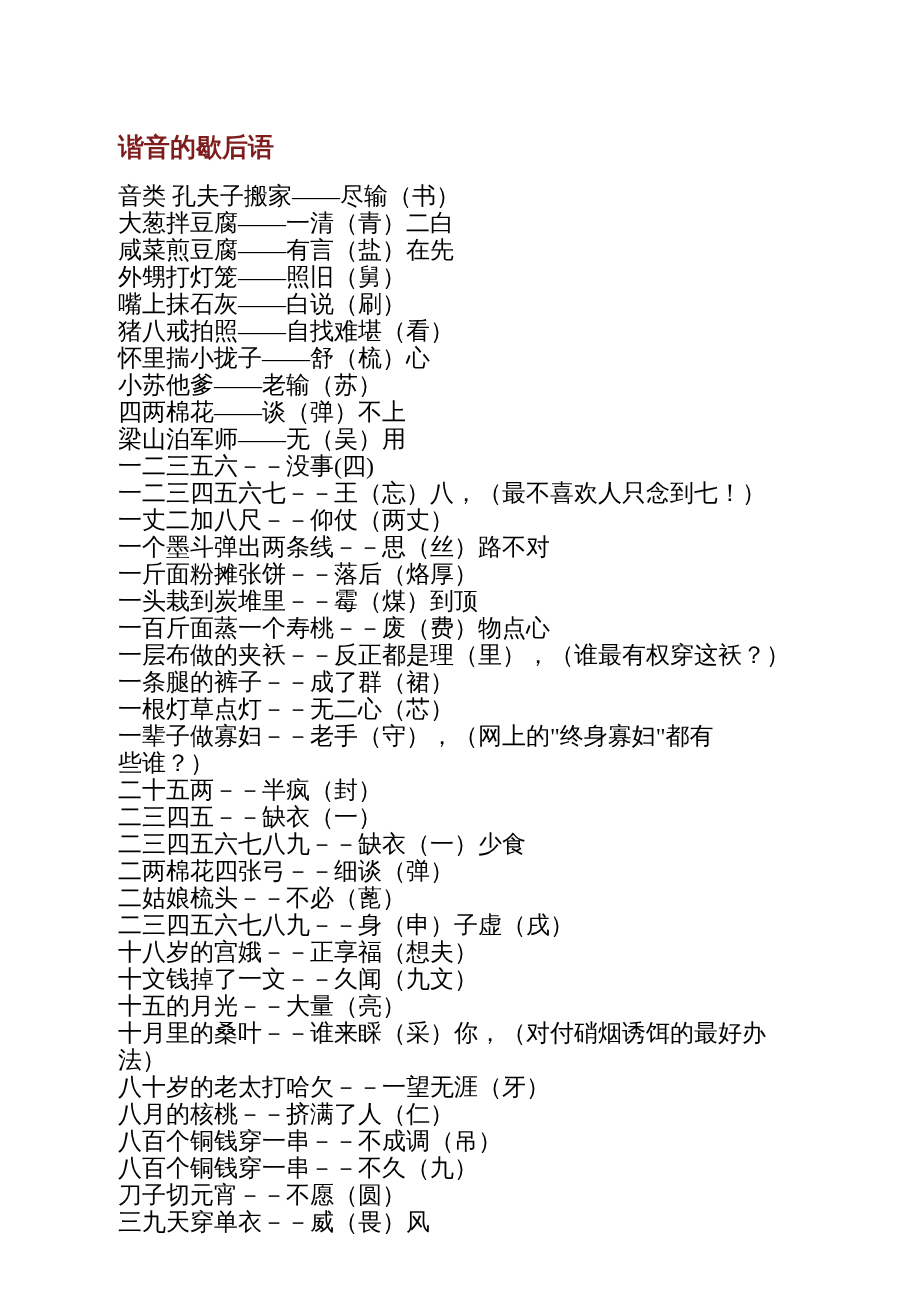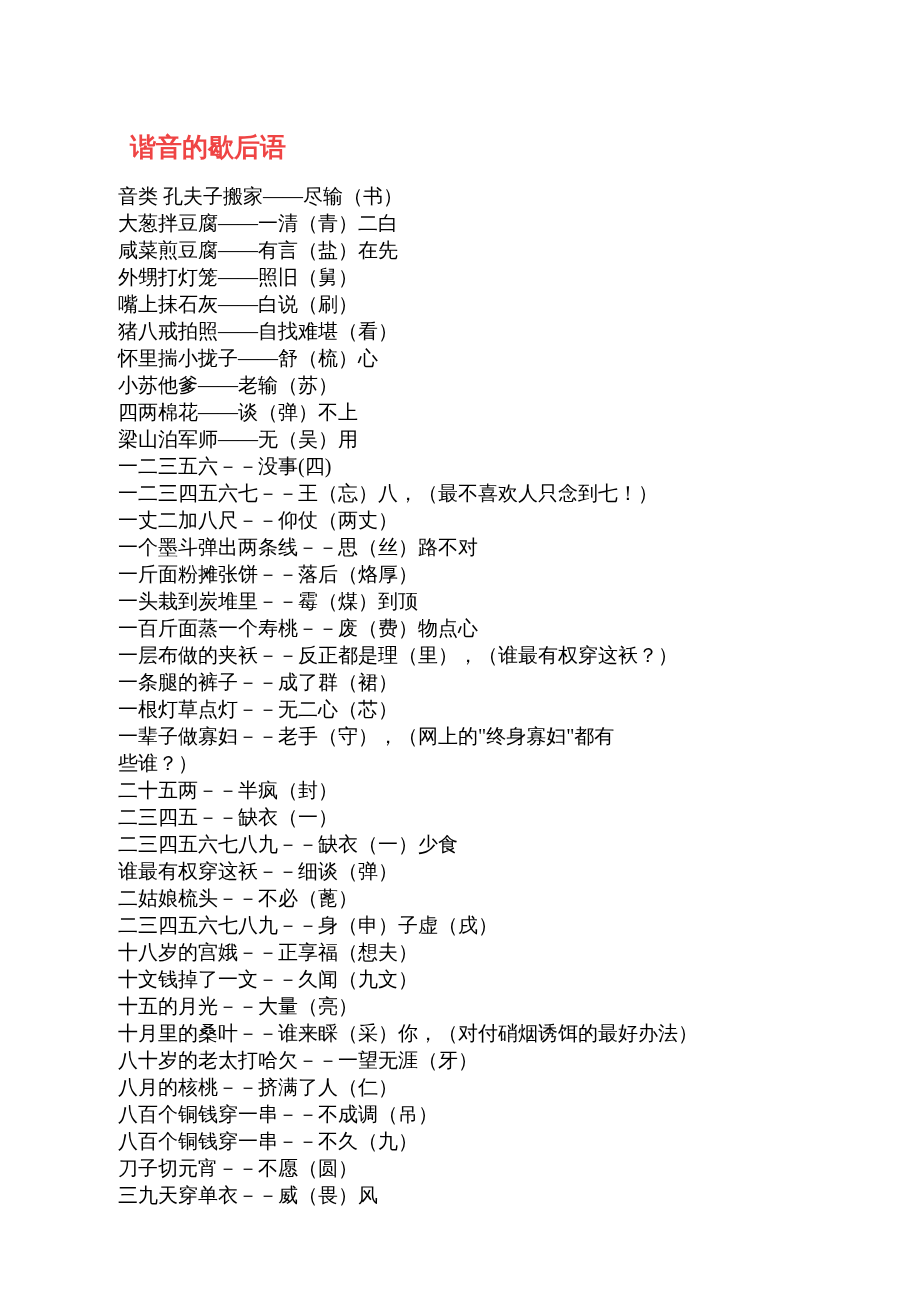--- a/index.html
+++ b/index.html
@@ -10,25 +10,25 @@
       width: 920px;
     }
     .page {
       padding: 130px 118px 100px 118px;
       box-sizing: border-box;
     }
     h1 {
       font-family: "SimHei", "黑体", sans-serif;
       font-size: 26px;
       font-weight: bold;
-      margin: 0 0 18px 12px;
-      color: #ef4444;
+      margin: 0 0 18px 0;
+      color: #7f1d1d;
     }
     .line {
-      font-size: 20px;
+      font-size: 24px;
       line-height: 27px;
       color: #000;
       white-space: pre-wrap;
     }
   </style>
 </head>
 <body>
 
 <div class="page">
   <h1>谐音的歇后语</h1>
@@ -51,21 +51,21 @@
       <div class="line">一头栽到炭堆里－－霉（煤）到顶</div>
       <div class="line">一百斤面蒸一个寿桃－－废（费）物点心</div>
       <div class="line">一层布做的夹袄－－反正都是理（里），（谁最有权穿这袄？）</div>
       <div class="line">一条腿的裤子－－成了群（裙）</div>
       <div class="line">一根灯草点灯－－无二心（芯）</div>
       <div class="line">一辈子做寡妇－－老手（守），（网上的"终身寡妇"都有</div>
       <div class="line">些谁？）</div>
       <div class="line">二十五两－－半疯（封）</div>
       <div class="line">二三四五－－缺衣（一）</div>
       <div class="line">二三四五六七八九－－缺衣（一）少食</div>
-      <div class="line">谁最有权穿这袄－－细谈（弹）</div>
+      <div class="line">二两棉花四张弓－－细谈（弹）</div>
       <div class="line">二姑娘梳头－－不必（蓖）</div>
       <div class="line">二三四五六七八九－－身（申）子虚（戌）</div>
       <div class="line">十八岁的宫娥－－正享福（想夫）</div>
       <div class="line">十文钱掉了一文－－久闻（九文）</div>
       <div class="line">十五的月光－－大量（亮）</div>
       <div class="line">十月里的桑叶－－谁来睬（采）你，（对付硝烟诱饵的最好办法）</div>
       <div class="line">八十岁的老太打哈欠－－一望无涯（牙）</div>
       <div class="line">八月的核桃－－挤满了人（仁）</div>
       <div class="line">八百个铜钱穿一串－－不成调（吊）</div>
       <div class="line">八百个铜钱穿一串－－不久（九）</div>

